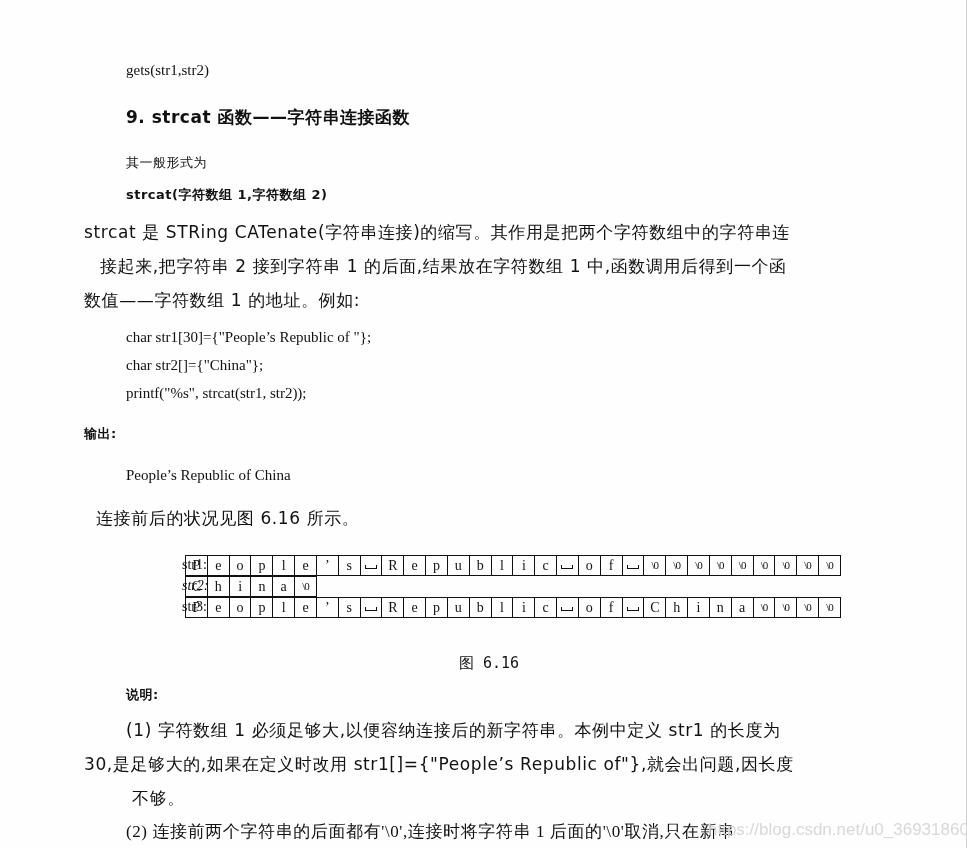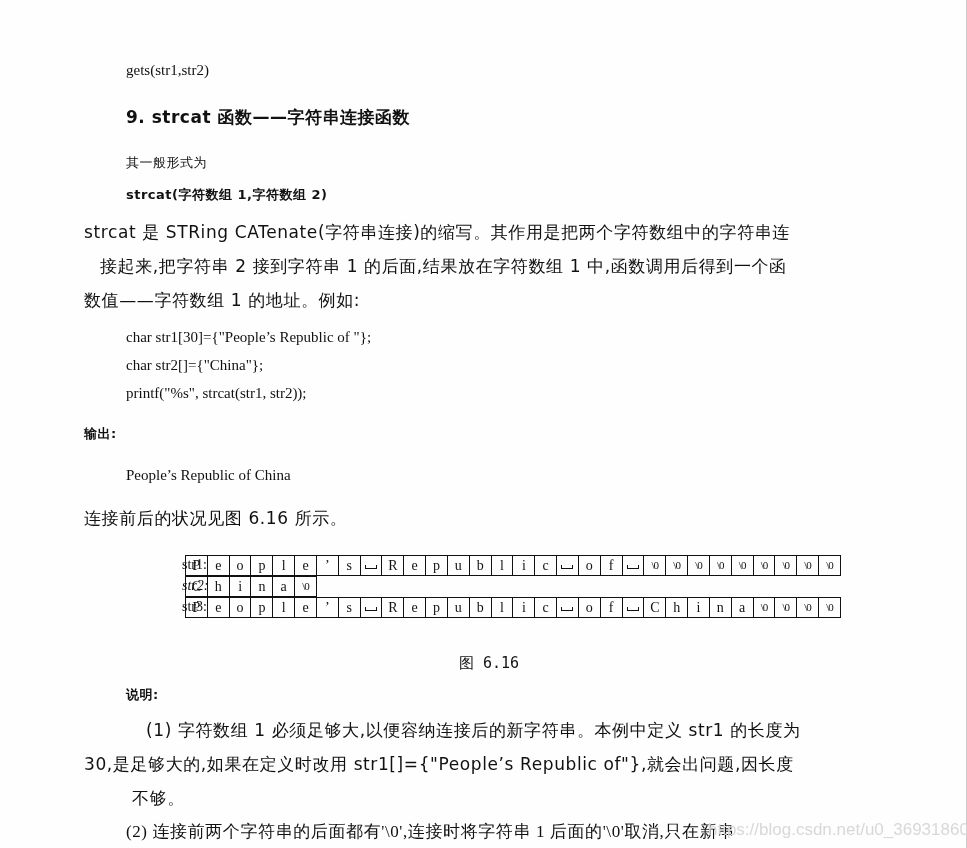--- a/index.html
+++ b/index.html
@@ -37,21 +37,21 @@
 <div class="abs body-text" style="left:84px;top:255px;margin-left:16px;">接起来,把字符串 2 接到字符串 1 的后面,结果放在字符数组 1 中,函数调用后得到一个函</div>
 <div class="abs body-text" style="left:84px;top:289px;">数值——字符数组 1 的地址。例如:</div>
 
 <div class="abs code" style="left:126px;top:329px;">char str1[30]={"People’s Republic of "};</div>
 <div class="abs code" style="left:126px;top:357px;">char str2[]={"China"};</div>
 <div class="abs code" style="left:126px;top:385px;">printf("%s", strcat(str1, str2));</div>
 
 <div class="abs cn bold" style="left:84px;top:425px;">输出:</div>
 <div class="abs code" style="left:126px;top:467px;">People’s Republic of China</div>
 
-<div class="abs body-text" style="left:84px;top:507px;">连接前后的状况见图 6.16 所示。</div>
+<div class="abs body-text" style="left:96px;top:507px;">连接前后的状况见图 6.16 所示。</div>
 
 <div>
   <div class="grid-label" style="left:145px;top:557px;">str1:</div>
   <div class="grid-row" id="row0" style="top:555px;">
       <div class="cell">P</div>
       <div class="cell">e</div>
       <div class="cell">o</div>
       <div class="cell">p</div>
       <div class="cell">l</div>
       <div class="cell">e</div>
@@ -119,18 +119,18 @@
       <div class="cell">a</div>
       <div class="cell nul">\0</div>
       <div class="cell nul">\0</div>
       <div class="cell nul">\0</div>
       <div class="cell nul">\0</div>
     </div>
   <div class="abs caption" style="left:459px;top:638px;margin-top:16px;">图  6.16</div>
 </div>
 
 <div class="abs cn bold" style="left:126px;top:686px;">说明:</div>
-<div class="abs body-text" style="left:126px;top:719px;margin-left:20px;">(1) 字符数组 1 必须足够大,以便容纳连接后的新字符串。本例中定义 str1 的长度为</div>
+<div class="abs body-text" style="left:126px;top:719px;">(1) 字符数组 1 必须足够大,以便容纳连接后的新字符串。本例中定义 str1 的长度为</div>
 <div class="abs body-text" style="left:84px;top:753px;">30,是足够大的,如果在定义时改用 str1[]={"People’s Republic of"},就会出问题,因长度</div>
 <div class="abs body-text" style="left:84px;top:787px;margin-left:48px;">不够。</div>
 <div class="abs body-text" style="left:126px;top:820px;font-family:Liberation Serif, serif;">(2) 连接前两个字符串的后面都有'\0',连接时将字符串 1 后面的'\0'取消,只在新串</div>
 
 <div class="abs watermark" style="left:708px;top:820px;">https://blog.csdn.net/u0_36931860</div>
 
 </body></html>

